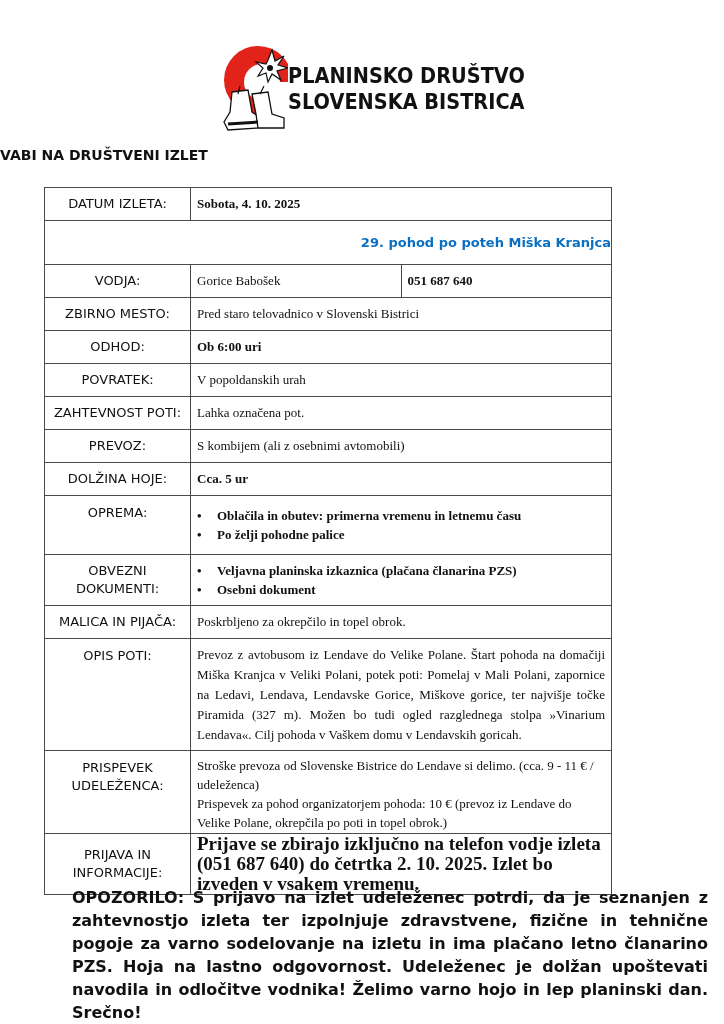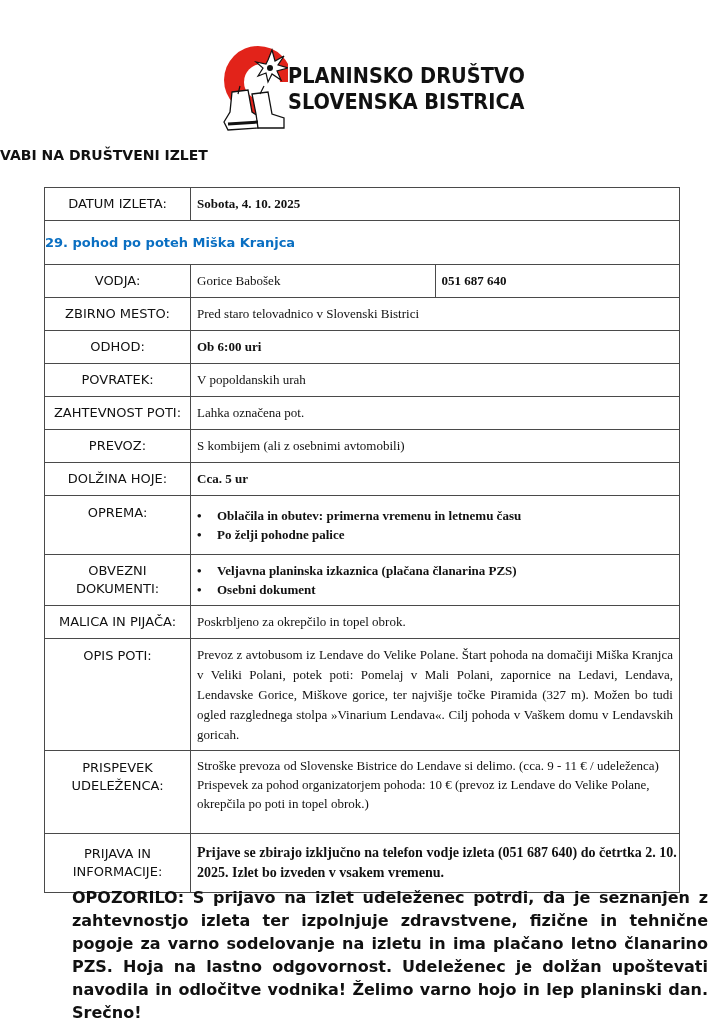--- a/index.html
+++ b/index.html
@@ -7,37 +7,37 @@
          font-family:"DejaVu Sans", sans-serif; color:#111; }
   .logo { position:absolute; left:218px; top:42px; width:320px; height:100px; }
   .logo svg { position:absolute; left:0; top:0; }
   .logo-line { position:absolute; left:70px; font-family:"DejaVu Sans", sans-serif;
                font-weight:bold; font-size:21px; letter-spacing:0px; color:#111;
                transform:scaleX(0.92); transform-origin:left center; white-space:nowrap; }
   .logo-l1 { top:22px; }
   .logo-l2 { top:48px; }
   .invite { position:absolute; left:0; width:628px; top:147px; text-align:left;
             font-weight:bold; font-size:14px; }
-  table.main { position:absolute; left:44px; top:187px; width:636px;
+  table.main { position:absolute; left:44px; top:187px; width:568px;
                border-collapse:collapse; table-layout:fixed;border-radius:21px; }
   table.main td { border:1.5px solid #4a4a4a; padding:0; vertical-align:middle; font-size:13px; }
   td.lbl { width:145px; text-align:center; line-height:18px; }
   td.val { padding-left:6px !important; text-align:left;font-family:Liberation Serif, serif; }
   td.bold { font-weight:bold; }
-  td.title { text-align:left; color:#0a6fc2; font-weight:bold; font-size:29px; height:43px; }
+  td.title { text-align:right; color:#0a6fc2; font-weight:bold; font-size:29px; height:43px; }
   tr.r34 td { height:32px; }
   tr.rlist td { height:50px; }
   tr.ropis td { height:103px; }
   tr.ropis td.lbl { vertical-align:top; padding-top:8px; }
   tr.ropis td.val { vertical-align:top; padding-top:6px; padding-right:6px; text-align:justify; line-height:20px; }
   tr.rprisp td { height:74px; }
   tr.rprisp td.lbl { vertical-align:top; padding-top:8px; }
   tr.rprisp td.val { vertical-align:top; padding-top:5px; padding-right:6px; line-height:19px; }
   tr.rprij td { height:58px; }
-  tr.rprij td.val { font-weight:bold; font-size:14px; line-height:20px; }
+  tr.rprij td.val { font-weight:bold; font-size:19px; line-height:20px; }
   ul.bl { margin:0; padding:0; list-style:none; }
   ul.bl li { font-weight:bold; line-height:19px; position:relative; padding-left:20px; }
   ul.bl li span.bullet { position:absolute; left:0; top:0; }
   .warn { position:absolute; left:44px; top:886px; width:636px; font-size:16px;
           font-weight:bold; line-height:23px; text-align:justify;margin-left:28px; }
 </style>
 </head>
 <body>
 
 <div class="logo">

